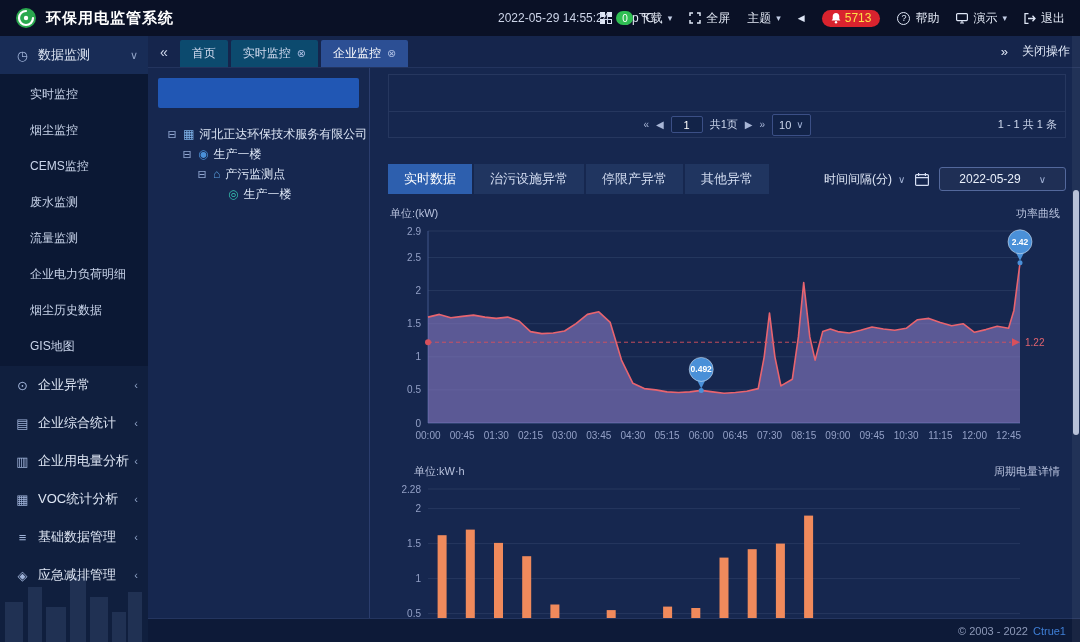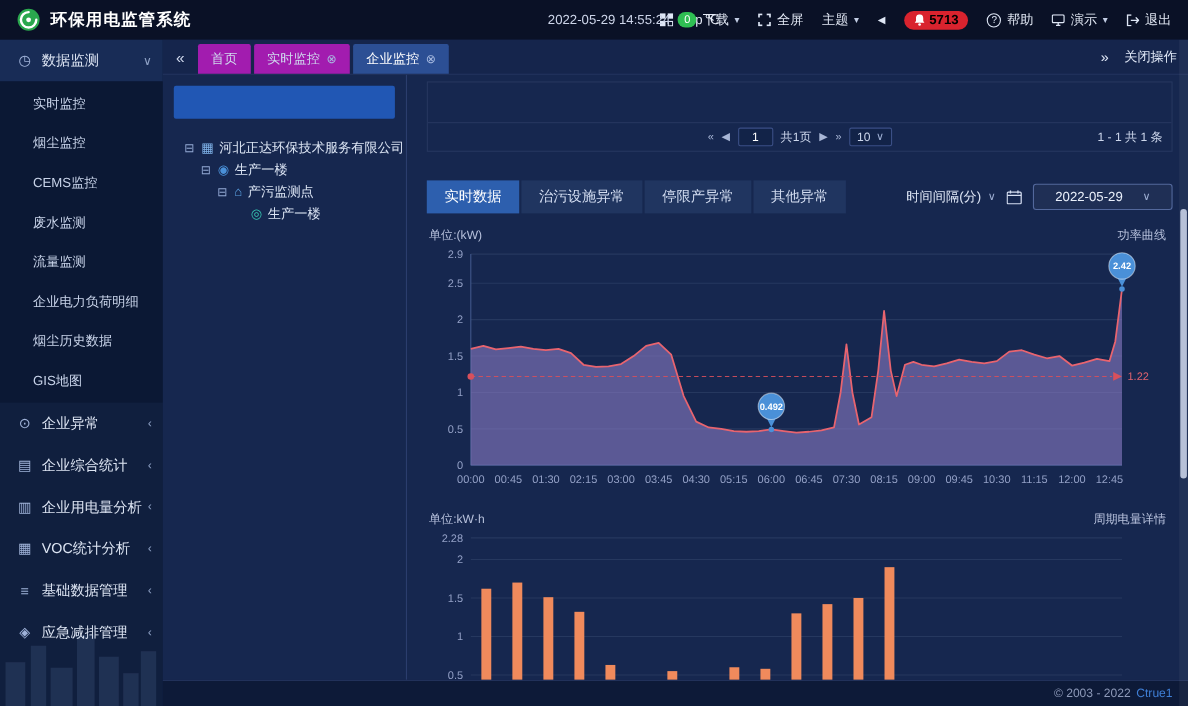--- a/index.html
+++ b/index.html
@@ -11,40 +11,40 @@
   .header { height:36px; background:#0a1126; display:flex; align-items:center; padding:0 15px; position:relative; z-index:10; }
   .h-left { display:flex; align-items:center; gap:9px; }
   .h-title { color:#ffffff; font-size:15px; font-weight:bold; letter-spacing:1px; }
   .h-center { position:absolute; left:498px; display:flex; align-items:center; gap:7px; color:#ccd4e8; font-size:12px; }
   .temp-badge { background:#2fbf53; color:#fff; font-size:10px; min-width:17px; height:14px; border-radius:8px; display:flex; align-items:center; justify-content:center; padding:0 4px; }
   .temp-unit { color:#e8edf8; font-size:12px; }
   .h-right { margin-left:auto; display:flex; align-items:center; gap:17px; }
   .h-item { display:flex; align-items:center; gap:5px; color:#e3e9f5; font-size:12px; cursor:pointer; white-space:nowrap; }
   .h-caret { font-size:9px; color:#c2cde4; }
   .alarm-pill { background:#d9232e; border-radius:9px; height:17px; display:flex; align-items:center; gap:4px; padding:0 9px; }
-  .alarm-pill i { color:#000000; font-size:12px; font-weight:bold; }
+  .alarm-pill i { color:#fde047; font-size:12px; font-weight:normal; }
   .q-ico { width:13px; height:13px; border:1px solid #dfe7f6; border-radius:50%; font-size:9px; display:flex; align-items:center; justify-content:center; color:#dfe7f6; }
   .small-arrow { font-size:9px; color:#dfe7f6; }
 
   
   .app { display:flex; height:606px; }
   .sidebar { width:148px; flex:none; background:#101f3e; position:relative; overflow:hidden; }
   .sb-section { height:38px; display:flex; align-items:center; padding:0 10px 0 14px; color:#dde5f3; font-size:13px; cursor:pointer; position:relative; z-index:1; }
   .sb-section.open { background:#182c56; }
   .sb-ico { width:17px; margin-right:7px; color:#9fb2d8; font-size:13px; text-align:center; }
   .sb-caret { margin-left:auto; color:#8fa2c6; font-size:11px; }
   .sb-sub { background:#0b1834; position:relative; z-index:1; padding:2px 0; }
   .sb-item { height:36px; line-height:36px; padding-left:30px; color:#c9d4ea; font-size:12px; cursor:pointer; white-space:nowrap; }
   .skyline { position:absolute; bottom:0; left:0; opacity:0.13; z-index:0; }
 
   .main { flex:1; position:relative; display:flex; flex-direction:column; min-width:0; }
   .tabbar { height:32px; background:#15254c; border-bottom:1px solid #23345e; display:flex; align-items:center; padding:0 10px; gap:10px; flex:none; }
   .tb-collapse { color:#cfd8ec; font-size:14px; cursor:pointer; padding:0 2px; }
   .ttabs { display:flex; gap:3px; align-self:flex-end; }
-  .ttab { height:27px; display:flex; align-items:center; gap:6px; padding:0 12px; background:#a21caf; color:#cfd9ee; font-size:12px; cursor:pointer; border-radius:2px 2px 0 0; }
+  .ttab { height:27px; display:flex; align-items:center; gap:6px; padding:0 12px; background:#0c4a6e; color:#cfd9ee; font-size:12px; cursor:pointer; border-radius:2px 2px 0 0; }
   .ttab.active { background:#2c4f94; color:#fff; }
   .ttab .close { font-size:11px; color:#a9bce2; }
   .tb-right { margin-left:auto; display:flex; align-items:center; gap:14px; color:#dfe7f6; font-size:12px; }
   .tb-fwd { font-size:13px; cursor:pointer; }
   .tb-close-ops { cursor:pointer; }
 
   .content { flex:1; display:flex; min-height:0; }
   .tree-panel { width:222px; flex:none; border-right:1px solid #2b3d6d; padding-top:8px; }
   .tree-selected { height:30px; margin:2px 10px 16px 10px; background:#2157b4; border-radius:2px; cursor:pointer; }
   .tree { padding-left:18px; }
@@ -55,36 +55,36 @@
   .tn-icon.monitor-point { color:#5aa0e0; } .tn-icon.device { color:#35c3b0; }
 
   .right-col { flex:1; padding:6px 14px 0 18px; display:flex; flex-direction:column; min-width:0; }
   .table-box { border:1px solid #26375f; height:64px; flex:none; display:flex; flex-direction:column; }
   .table-empty { flex:1; border-bottom:1px solid #26375f; }
   .pager { height:25px; display:flex; align-items:center; position:relative; color:#cdd7ec; font-size:11px; flex:none; }
   .pager-center { margin:0 auto; display:flex; align-items:center; gap:7px; }
   .pg-btn { color:#a8b6d6; cursor:pointer; font-size:10px; }
   .pg-input { width:32px; height:17px; border:1px solid #3b4f86; background:#122348; color:#fff; text-align:center; line-height:16px; border-radius:2px; cursor:text; }
   .pg-text { color:#cdd7ec; }
-  .pg-size { border:1px solid #3b4f86; padding:0 6px; height:17px; display:flex; align-items:center; gap:5px; border-radius:2px; background:#122348; cursor:pointer; }
+  .pg-size { border:1px solid #3b4f86; padding:0 6px; height:22px; display:flex; align-items:center; gap:5px; border-radius:2px; background:#122348; cursor:pointer; }
   .pager-info { position:absolute; right:8px; }
 
   .panel-bar { margin-top:26px; display:flex; align-items:center; flex:none; }
   .ptabs { display:flex; gap:2px; }
   .ptab { height:30px; display:flex; align-items:center; padding:0 16px; font-size:13px; background:#203560; color:#d2dcf0; cursor:pointer; }
   .ptab.active { background:#2d5fae; color:#fff; }
   .controls { margin-left:auto; display:flex; align-items:center; gap:10px; color:#dfe7f6; font-size:12px; }
   .sel-plain { display:flex; align-items:center; gap:6px; cursor:pointer; }
   .caret { color:#9fb0d4; font-size:10px; }
   .cal-btn { cursor:pointer; display:flex; }
   .date-input { border:1px solid #53689c; border-radius:3px; height:24px; display:flex; align-items:center; gap:18px; padding:0 19px; color:#eaf0fb; background:rgba(255,255,255,0.04); cursor:pointer; }
 
   .chart-head { display:flex; justify-content:space-between; color:#b7c1dc; font-size:11px; padding:0 6px 2px 2px; flex:none; }
   .chart-head.first { margin-top:12px; }
-  .chart-head.second { margin-top:6px; }
+  .chart-head.second { margin-top:6px;margin-left:24px; }
   #power-chart { width:100%; height:235px; flex:none; }
   #energy-chart { width:100%; height:175px; flex:none; }
   .tick { fill:#93a0c6; font-size:10px; font-family:"Liberation Sans","DejaVu Sans",sans-serif; }
   .balloon-text { fill:#fff; font-size:8.5px; font-weight:bold; font-family:"Liberation Sans","DejaVu Sans",sans-serif; }
   .mark-label { fill:#e0636e; font-size:10px; font-family:"Liberation Sans","DejaVu Sans",sans-serif; }
 
   .footer { position:absolute; left:148px; right:0; bottom:0; height:24px; background:#0d1a38; border-top:1px solid #24355f; display:flex; align-items:center; justify-content:flex-end; gap:5px; padding:0 14px; font-size:11px; color:#8d99b8; z-index:5; }
   .brand { color:#3f7fd6; cursor:pointer; text-decoration:none; }
 
   .scroll-track { position:absolute; right:0; top:36px; bottom:0; width:8px; background:rgba(255,255,255,0.05); z-index:6; }

